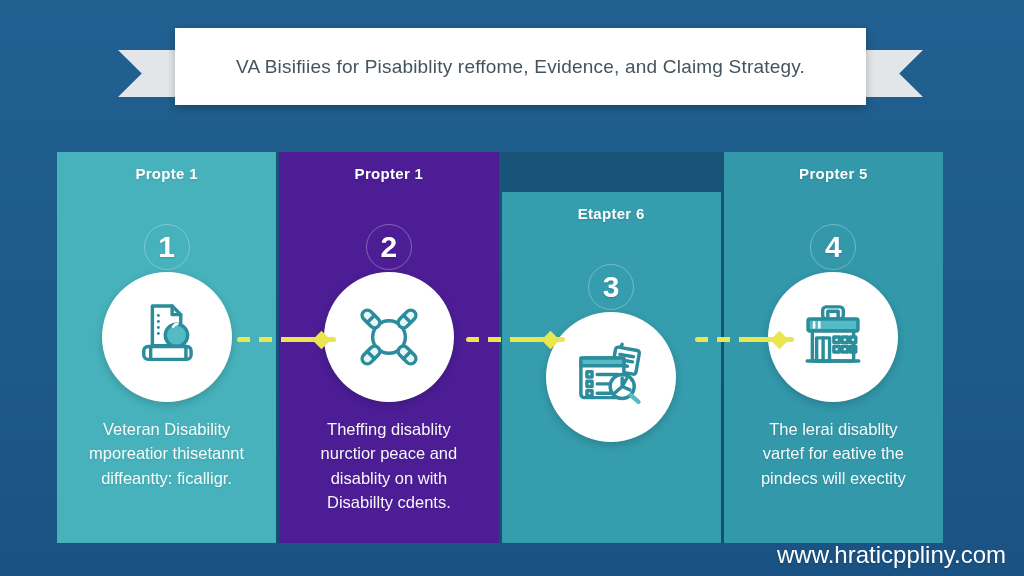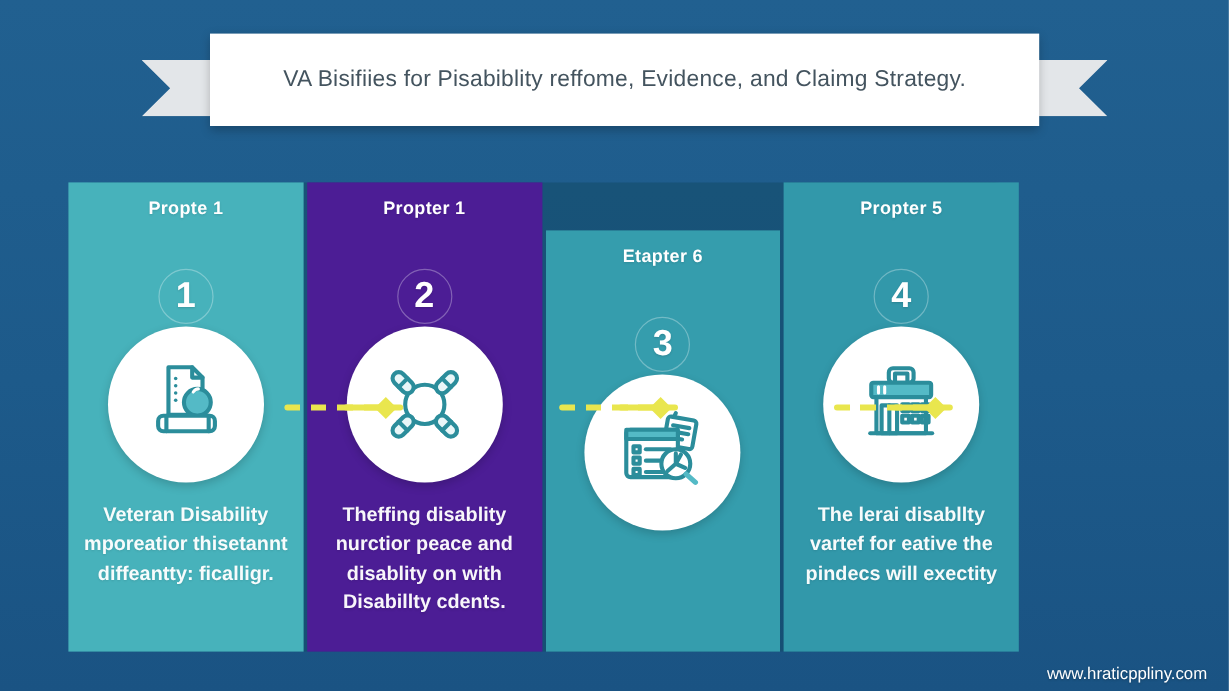--- a/index.html
+++ b/index.html
@@ -27,21 +27,21 @@
     font-size: 26px; font-weight: 800; letter-spacing: 0.5px;
     color: #1f93a3; white-space: nowrap;
   }
   .banner-subtitle {
     font-size: 19px; font-weight: 400; letter-spacing: 0.2px;
     color: #44545f; white-space: nowrap;
   }
 
   
   .board {
-    position: absolute; left: 57px; top: 152px; width: 792px; height: 391px;
+    position: absolute; left: 57px; top: 152px; width: 886px; height: 391px;
     background: rgba(18, 74, 104, 0.55);
     display: flex; gap: 3px; border-radius: 20px;
   }
   .col {
     flex: 1; display: flex; flex-direction: column; align-items: center;
     padding-top: 13px; position: relative;
   }
   .col-header {
     font-size: 15px; font-weight: 700; color: #ffffff; letter-spacing: 0.3px;
     text-shadow: 0 1px 2px rgba(0,0,0,0.12);
@@ -55,21 +55,21 @@
     font-size: 30px; font-weight: 700; color: #ffffff;
     text-shadow: 0 1px 2px rgba(0,0,0,0.15);
   }
   .icon-circle {
     margin-top: 2px; width: 130px; height: 130px; border-radius: 50%;
     background: #ffffff; box-shadow: 0 3px 8px rgba(0,0,0,0.18);
     display: flex; align-items: center; justify-content: center;
   }
   .icon-circle svg { width: 86px; height: 86px; }
   .col-body {
-    margin-top: 15px; font-size: 16.5px; line-height: 1.48; font-weight: 700;
+    margin-top: 15px; font-size: 16.5px; line-height: 1.48; font-weight: 400;
     color: rgba(255,255,255,0.96); text-align: center; white-space: pre-line;
     text-shadow: 0 1px 2px rgba(0,0,0,0.10);
   }
 
   
   .connector {
     position: absolute; top: 185px; height: 5px; width: 99px; z-index: 3;
     background: repeating-linear-gradient(90deg, #e9e64e 0 13px, transparent 13px 22px);
     border-radius: 3px;
   }
@@ -81,21 +81,21 @@
     position: absolute; right: 8px; top: 50%; width: 13px; height: 13px;
     transform: translateY(-50%) rotate(45deg); background: #e9e64e;
   }
   .connector.c1 { left: 180px; }
   .connector.c2 { left: 409px; }
   .connector.c3 { left: 638px; }
 
   
   .footer-url {
     position: absolute; right: 18px; bottom: 7px;
-    font-size: 14px; font-weight: 500; color: #ffffff;
+    font-size: 24px; font-weight: 500; color: #ffffff;
     text-shadow: 0 1px 2px rgba(0,0,0,0.25);
   }
 </style>
 </head>
 <body>
 
 <div class="ribbon-tail left"></div>
 <div class="ribbon-tail right"></div>
 <header class="banner">
   <div class="banner-subtitle">VA Bisifiies for Pisabiblity reffome, Evidence, and Claimg Strategy.</div>

